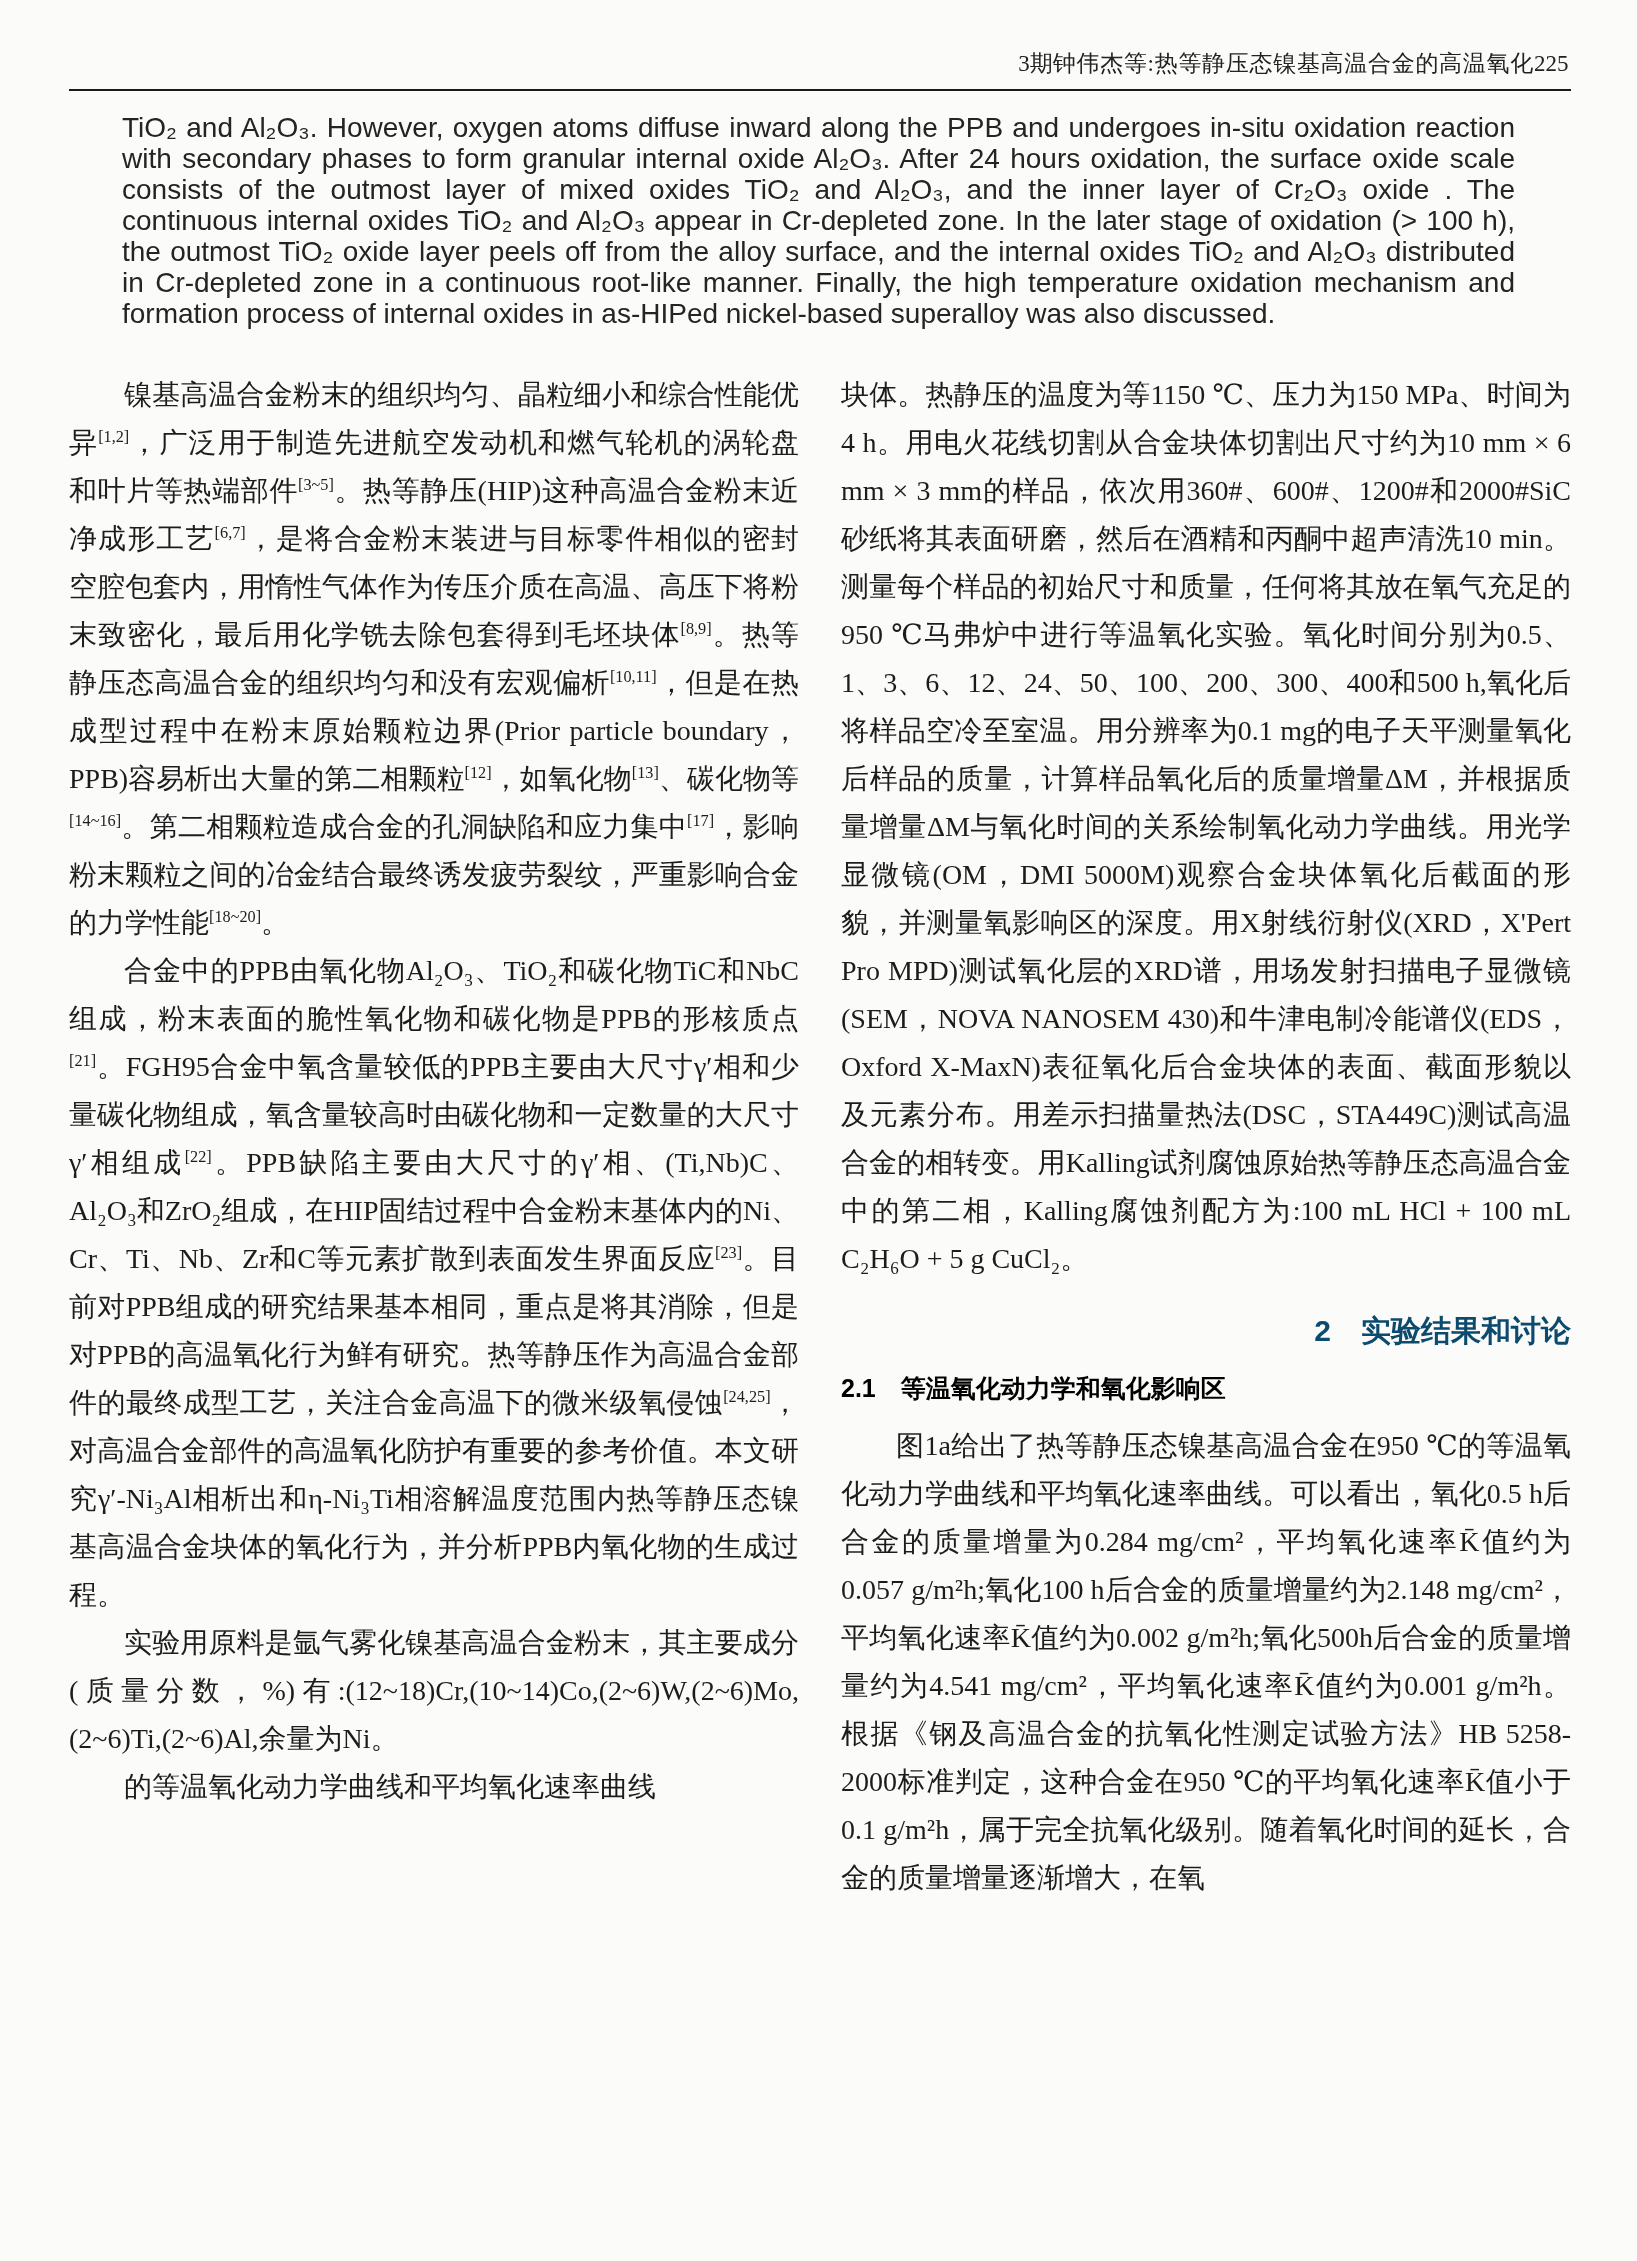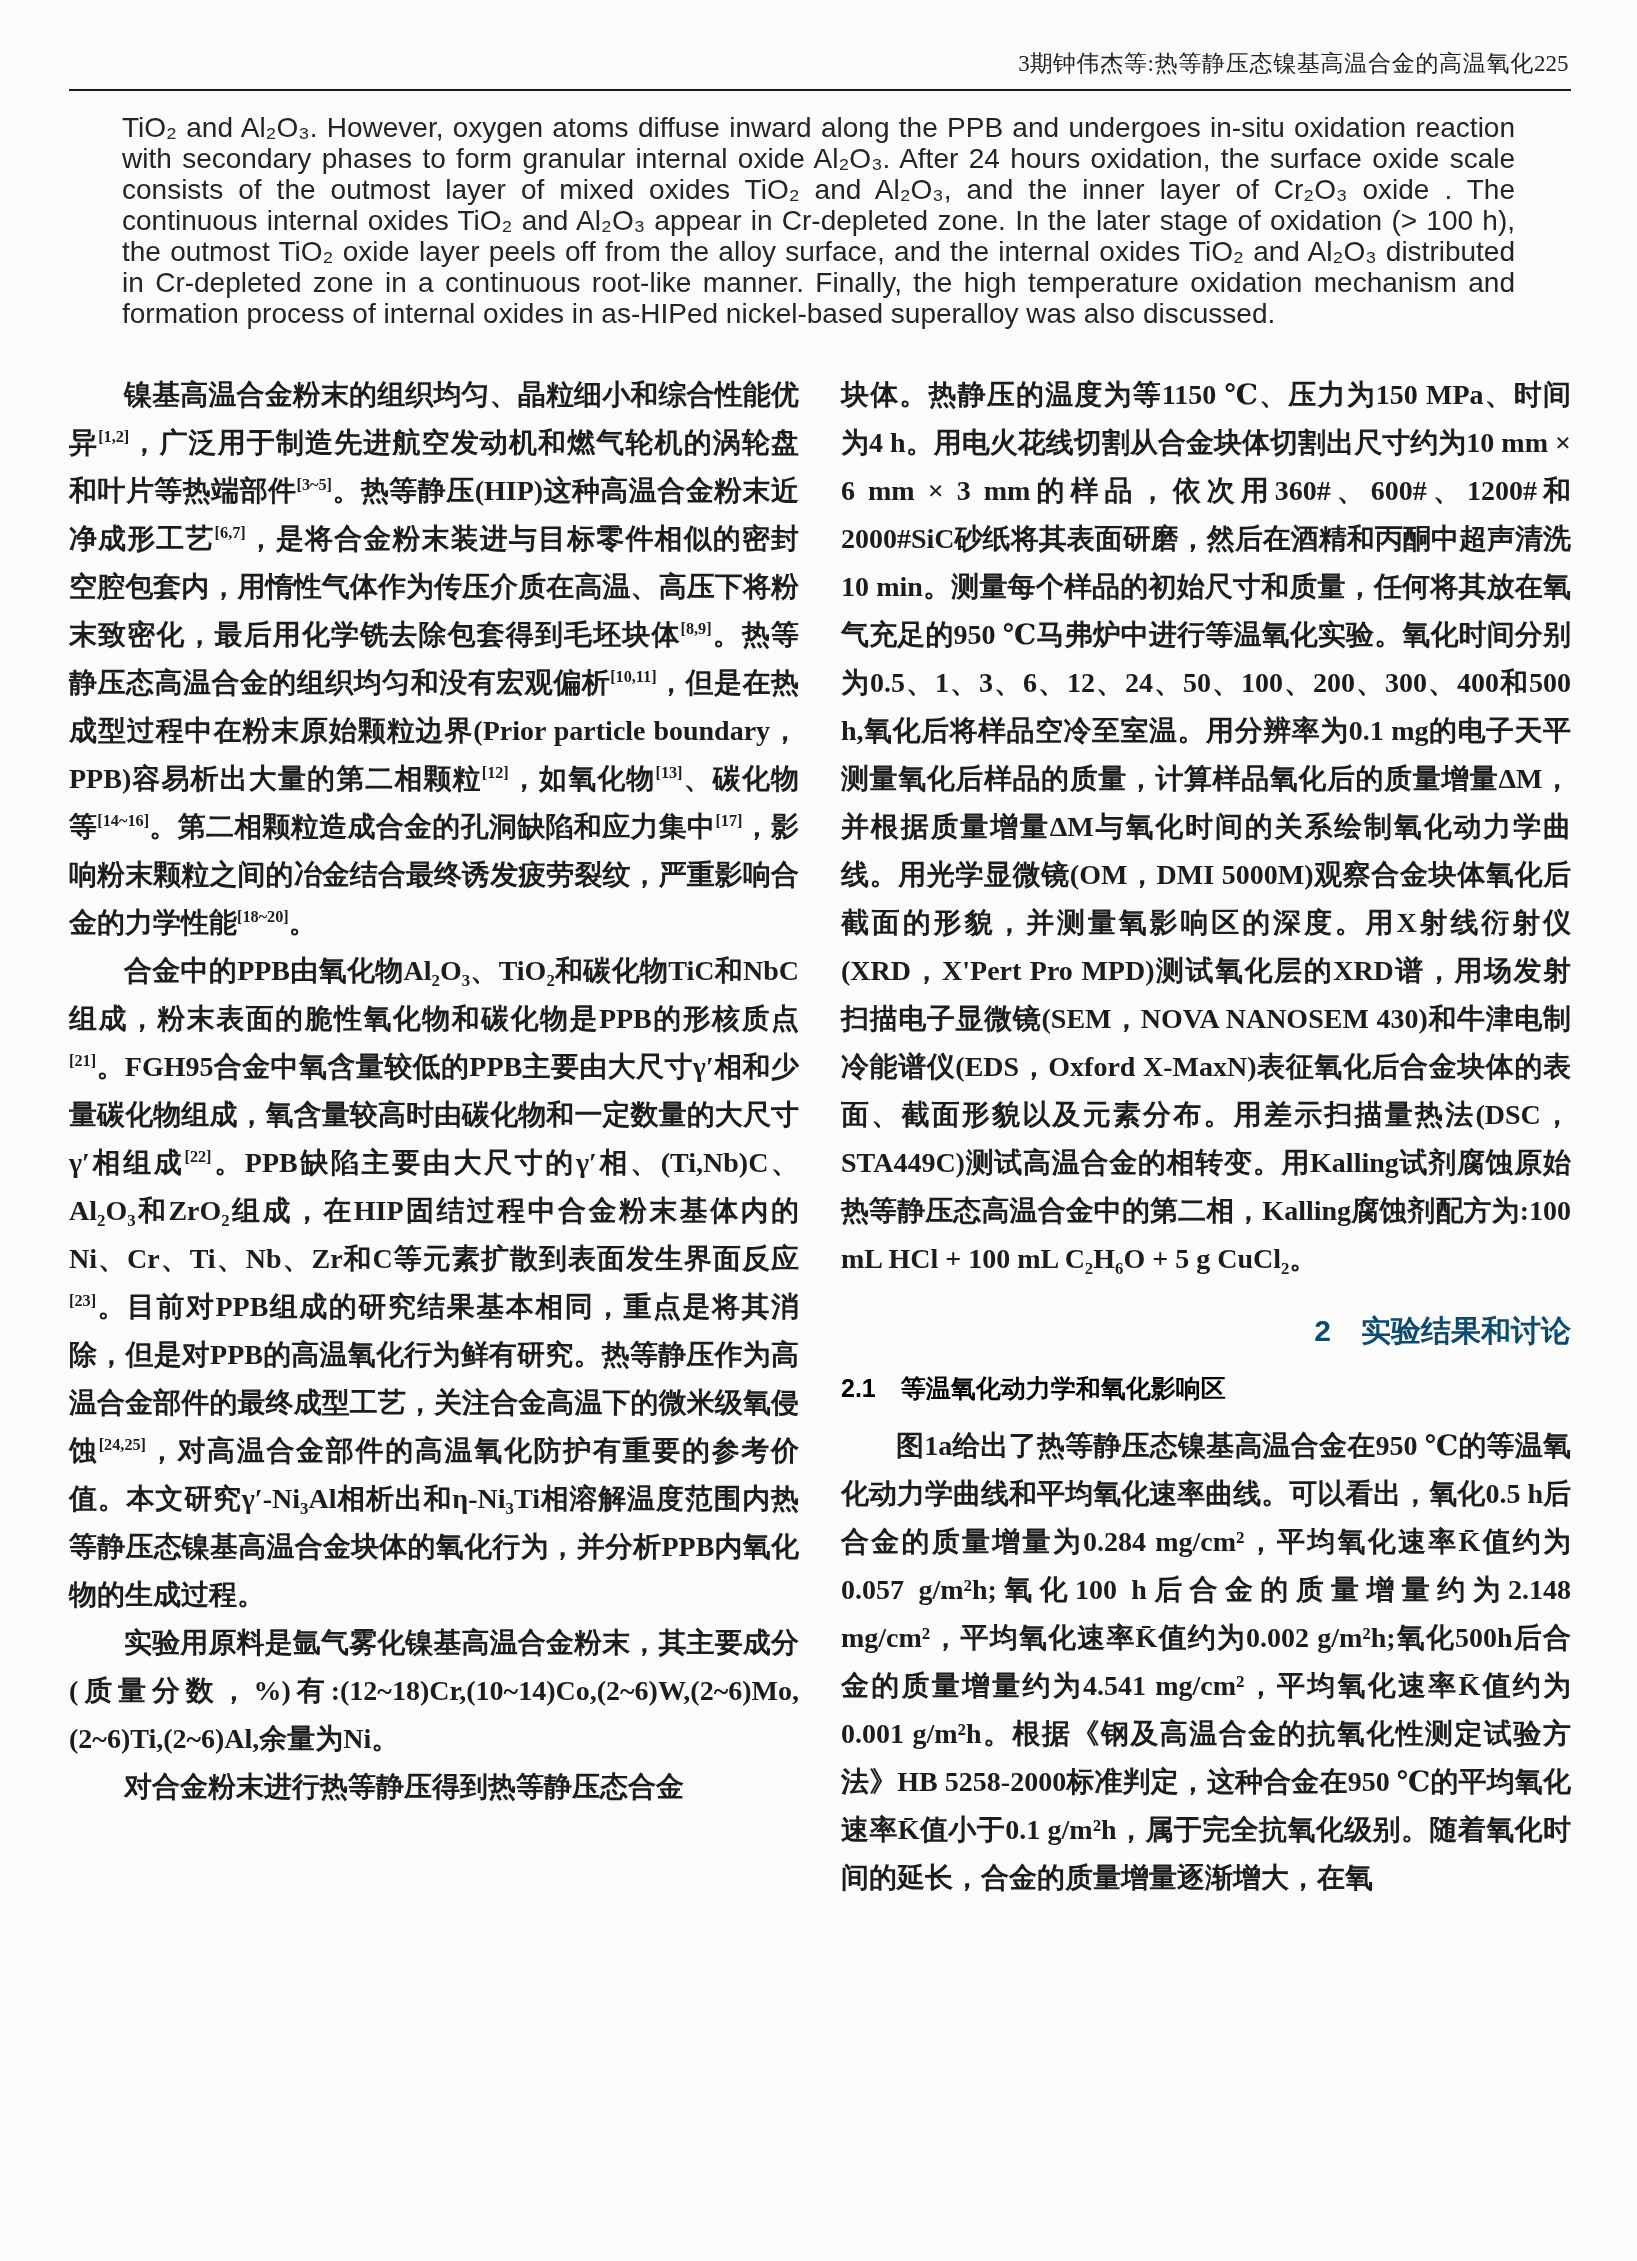--- a/index.html
+++ b/index.html
@@ -45,21 +45,21 @@
   .kw-text { flex: 1; text-align: justify; }
 
   .columns { display: flex; gap: 42px; margin-top: 42px; }
   .col {
     width: 731px;
     font-size: 28px;
     line-height: 48px;
     text-align: justify;
     color: #1c1c1c;
   }
-  .para { margin: 0; text-indent: 55px; font-weight: bold; }
+  .para { margin: 0; text-indent: 55px; }
   .para.cont { text-indent: 0; }
   sup { font-size: 0.58em; line-height: 0; vertical-align: super; }
 
   h2.section {
     font-family: "Liberation Sans", "DejaVu Sans", sans-serif;
     font-size: 30px;
     font-weight: bold;
     color: #0c4a6e;
     margin: 29px 0 20px 0;
     line-height: 1.25;
@@ -90,21 +90,21 @@
   <section class="abstract">
     <p class="abstract-body">TiO₂ and Al₂O₃. However, oxygen atoms diffuse inward along the PPB and undergoes in-situ oxidation reaction with secondary phases to form granular internal oxide Al₂O₃. After 24 hours oxidation, the surface oxide scale consists of the outmost layer of mixed oxides TiO₂ and Al₂O₃, and the inner layer of Cr₂O₃ oxide . The continuous internal oxides TiO₂ and Al₂O₃ appear in Cr-depleted zone. In the later stage of oxidation (&gt; 100 h), the outmost TiO₂ oxide layer peels off from the alloy surface, and the internal oxides TiO₂ and Al₂O₃ distributed in Cr-depleted zone in a continuous root-like manner. Finally, the high temperature oxidation mechanism and formation process of internal oxides in as-HIPed nickel-based superalloy was also discussed.</p>
   </section>
 
   <div class="columns">
 
     <div class="col">
       <p class="para">镍基高温合金粉末的组织均匀、晶粒细小和综合性能优异<sup>[1,2]</sup>，广泛用于制造先进航空发动机和燃气轮机的涡轮盘和叶片等热端部件<sup>[3~5]</sup>。热等静压(HIP)这种高温合金粉末近净成形工艺<sup>[6,7]</sup>，是将合金粉末装进与目标零件相似的密封空腔包套内，用惰性气体作为传压介质在高温、高压下将粉末致密化，最后用化学铣去除包套得到毛坯块体<sup>[8,9]</sup>。热等静压态高温合金的组织均匀和没有宏观偏析<sup>[10,11]</sup>，但是在热成型过程中在粉末原始颗粒边界(Prior particle boundary，PPB)容易析出大量的第二相颗粒<sup>[12]</sup>，如氧化物<sup>[13]</sup>、碳化物等<sup>[14~16]</sup>。第二相颗粒造成合金的孔洞缺陷和应力集中<sup>[17]</sup>，影响粉末颗粒之间的冶金结合最终诱发疲劳裂纹，严重影响合金的力学性能<sup>[18~20]</sup>。</p>
       <p class="para">合金中的PPB由氧化物Al₂O₃、TiO₂和碳化物TiC和NbC组成，粉末表面的脆性氧化物和碳化物是PPB的形核质点<sup>[21]</sup>。FGH95合金中氧含量较低的PPB主要由大尺寸γ′相和少量碳化物组成，氧含量较高时由碳化物和一定数量的大尺寸γ′相组成<sup>[22]</sup>。PPB缺陷主要由大尺寸的γ′相、(Ti,Nb)C、Al₂O₃和ZrO₂组成，在HIP固结过程中合金粉末基体内的Ni、Cr、Ti、Nb、Zr和C等元素扩散到表面发生界面反应<sup>[23]</sup>。目前对PPB组成的研究结果基本相同，重点是将其消除，但是对PPB的高温氧化行为鲜有研究。热等静压作为高温合金部件的最终成型工艺，关注合金高温下的微米级氧侵蚀<sup>[24,25]</sup>，对高温合金部件的高温氧化防护有重要的参考价值。本文研究γ′-Ni₃Al相析出和η-Ni₃Ti相溶解温度范围内热等静压态镍基高温合金块体的氧化行为，并分析PPB内氧化物的生成过程。</p>
       <p class="para">实验用原料是氩气雾化镍基高温合金粉末，其主要成分(质量分数，%)有:(12~18)Cr,(10~14)Co,(2~6)W,(2~6)Mo,(2~6)Ti,(2~6)Al,余量为Ni。</p>
-      <p class="para">对合金粉末进行热等静压得到热等静压态合金</p>
+      <p class="para">的等温氧化动力学曲线和平均氧化速率曲线</p>
     </div>
 
     <div class="col">
       <p class="para cont">块体。热静压的温度为等1150 ℃、压力为150 MPa、时间为4 h。用电火花线切割从合金块体切割出尺寸约为10 mm × 6 mm × 3 mm的样品，依次用360#、600#、1200#和2000#SiC砂纸将其表面研磨，然后在酒精和丙酮中超声清洗10 min。测量每个样品的初始尺寸和质量，任何将其放在氧气充足的950 ℃马弗炉中进行等温氧化实验。氧化时间分别为0.5、1、3、6、12、24、50、100、200、300、400和500 h,氧化后将样品空冷至室温。用分辨率为0.1 mg的电子天平测量氧化后样品的质量，计算样品氧化后的质量增量ΔM，并根据质量增量ΔM与氧化时间的关系绘制氧化动力学曲线。用光学显微镜(OM，DMI 5000M)观察合金块体氧化后截面的形貌，并测量氧影响区的深度。用X射线衍射仪(XRD，X'Pert Pro MPD)测试氧化层的XRD谱，用场发射扫描电子显微镜(SEM，NOVA NANOSEM 430)和牛津电制冷能谱仪(EDS，Oxford X-MaxN)表征氧化后合金块体的表面、截面形貌以及元素分布。用差示扫描量热法(DSC，STA449C)测试高温合金的相转变。用Kalling试剂腐蚀原始热等静压态高温合金中的第二相，Kalling腐蚀剂配方为:100 mL HCl + 100 mL C₂H₆O + 5 g CuCl₂。</p>
       <h2 class="section">2　实验结果和讨论</h2>
       <h3 class="subsection">2.1　等温氧化动力学和氧化影响区</h3>
       <p class="para">图1a给出了热等静压态镍基高温合金在950 ℃的等温氧化动力学曲线和平均氧化速率曲线。可以看出，氧化0.5 h后合金的质量增量为0.284 mg/cm²，平均氧化速率K̄值约为0.057 g/m²h;氧化100 h后合金的质量增量约为2.148 mg/cm²，平均氧化速率K̄值约为0.002 g/m²h;氧化500h后合金的质量增量约为4.541 mg/cm²，平均氧化速率K̄值约为0.001 g/m²h。根据《钢及高温合金的抗氧化性测定试验方法》HB 5258-2000标准判定，这种合金在950 ℃的平均氧化速率K̄值小于0.1 g/m²h，属于完全抗氧化级别。随着氧化时间的延长，合金的质量增量逐渐增大，在氧</p>
     </div>
 
   </div>

